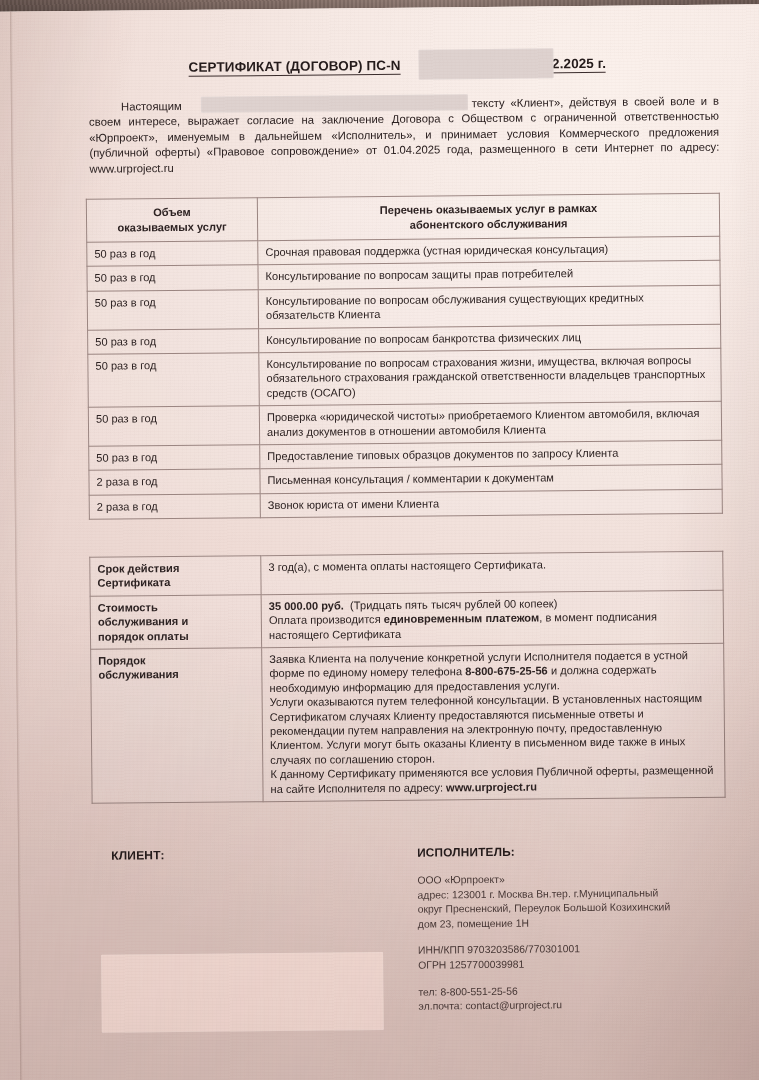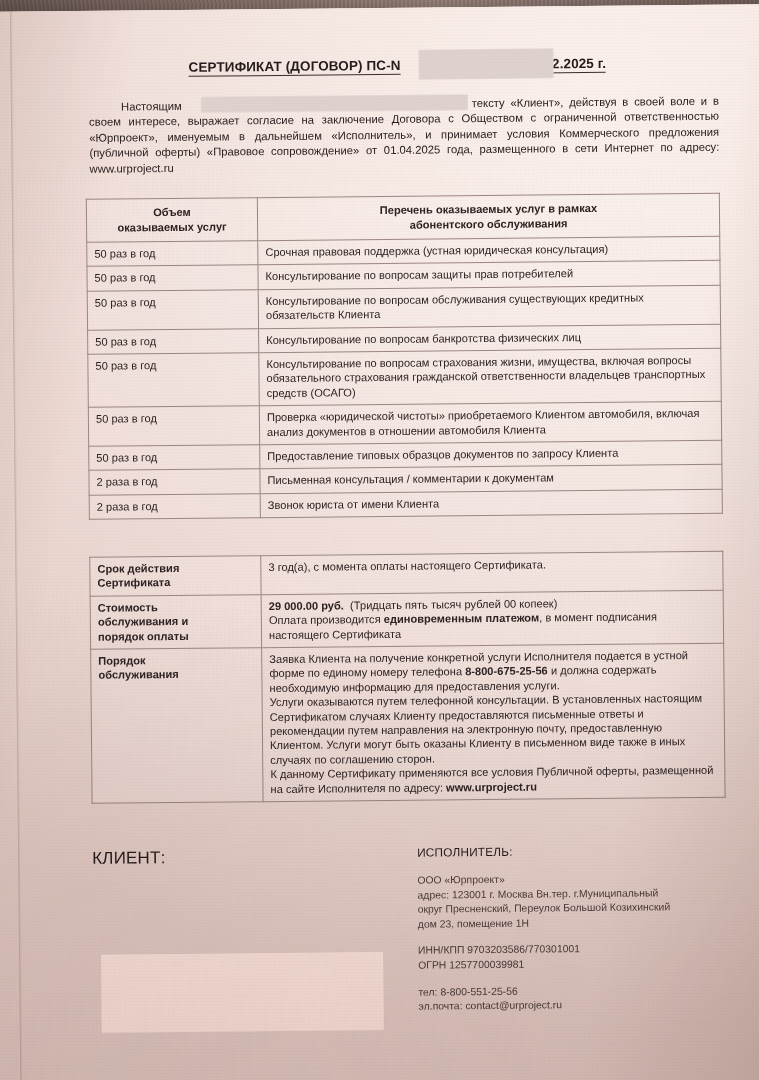--- a/index.html
+++ b/index.html
@@ -108,26 +108,26 @@
   .col-a{width:156px;}
 
   #tbl-services{top:196px;}
   #tbl-terms{top:554px;}
   #tbl-terms td.lbl{font-weight:bold;}
   .just{text-align:justify;}
   .b{font-weight:bold;}
 
   
   .sig-client-label{
-    position:absolute;left:84px;top:846px;
-    font-size:17px;font-weight:normal;letter-spacing:.2px;color:#241b1b;
+    position:absolute;left:103px;top:846px;
+    font-size:12px;font-weight:bold;letter-spacing:.2px;color:#241b1b;
   }
   .sig-exec-label{
     position:absolute;left:409px;top:846px;
-    font-size:11.8px;font-weight:normal;letter-spacing:.2px;color:#241b1b;text-align:right;
+    font-size:11.8px;font-weight:bold;letter-spacing:.2px;color:#241b1b;text-align:right;
   }
   .exec-block{
     position:absolute;left:409px;top:874px;width:320px;
     font-size:10.4px;line-height:14.6px;color:#4a3a38;
   }
   .exec-block .grp{margin-bottom:12px;}
   .exec-block .grp:last-child{margin-bottom:0;}
 </style>
 </head>
 <body>
@@ -216,21 +216,21 @@
           </tr>
 
           <tr>
             <td class="col-a lbl">
               <div>Стоимость</div>
               <div>обслуживания и</div>
               <div>порядок оплаты</div>
             </td>
             <td>
               <div>
-                <span class="b">29 000.00 руб.</span>
+                <span class="b">35 000.00 руб.</span>
                 &nbsp;<span>(Тридцать пять тысяч рублей 00 копеек)</span>
               </div>
               <div>
                 <span>Оплата производится</span>
                 <span class="b">единовременным платежом</span><span>, в момент подписания настоящего Сертификата</span>
               </div>
             </td>
           </tr>
 
           <tr>

